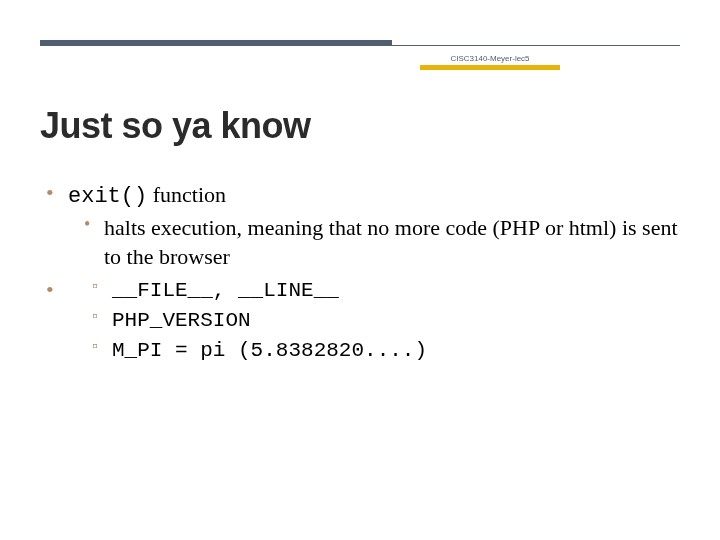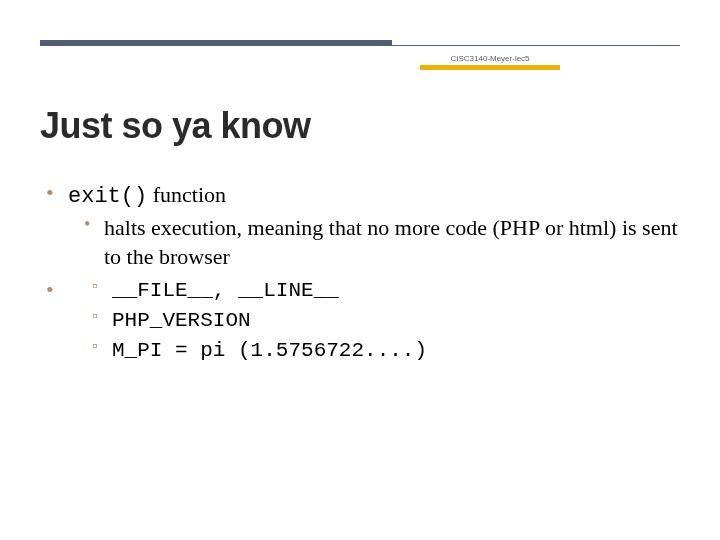--- a/index.html
+++ b/index.html
@@ -155,19 +155,19 @@
       <li>
         <span class="mono">exit()</span><span class="serif"> function</span>
         <ul class="l2">
           <li class="serif">halts execution, meaning that no more code (PHP or html) is sent to the browser</li>
         </ul>
       </li>
       <li class="serif">
         <ul class="l3">
           <li>__FILE__, __LINE__</li>
           <li>PHP_VERSION</li>
-          <li>M_PI = pi (1.5756722....)</li>
+          <li>M_PI = pi (5.8382820....)</li>
         </ul>
       </li>
     </ul>
   </div>
 
 </div>
 
 </body></html>

